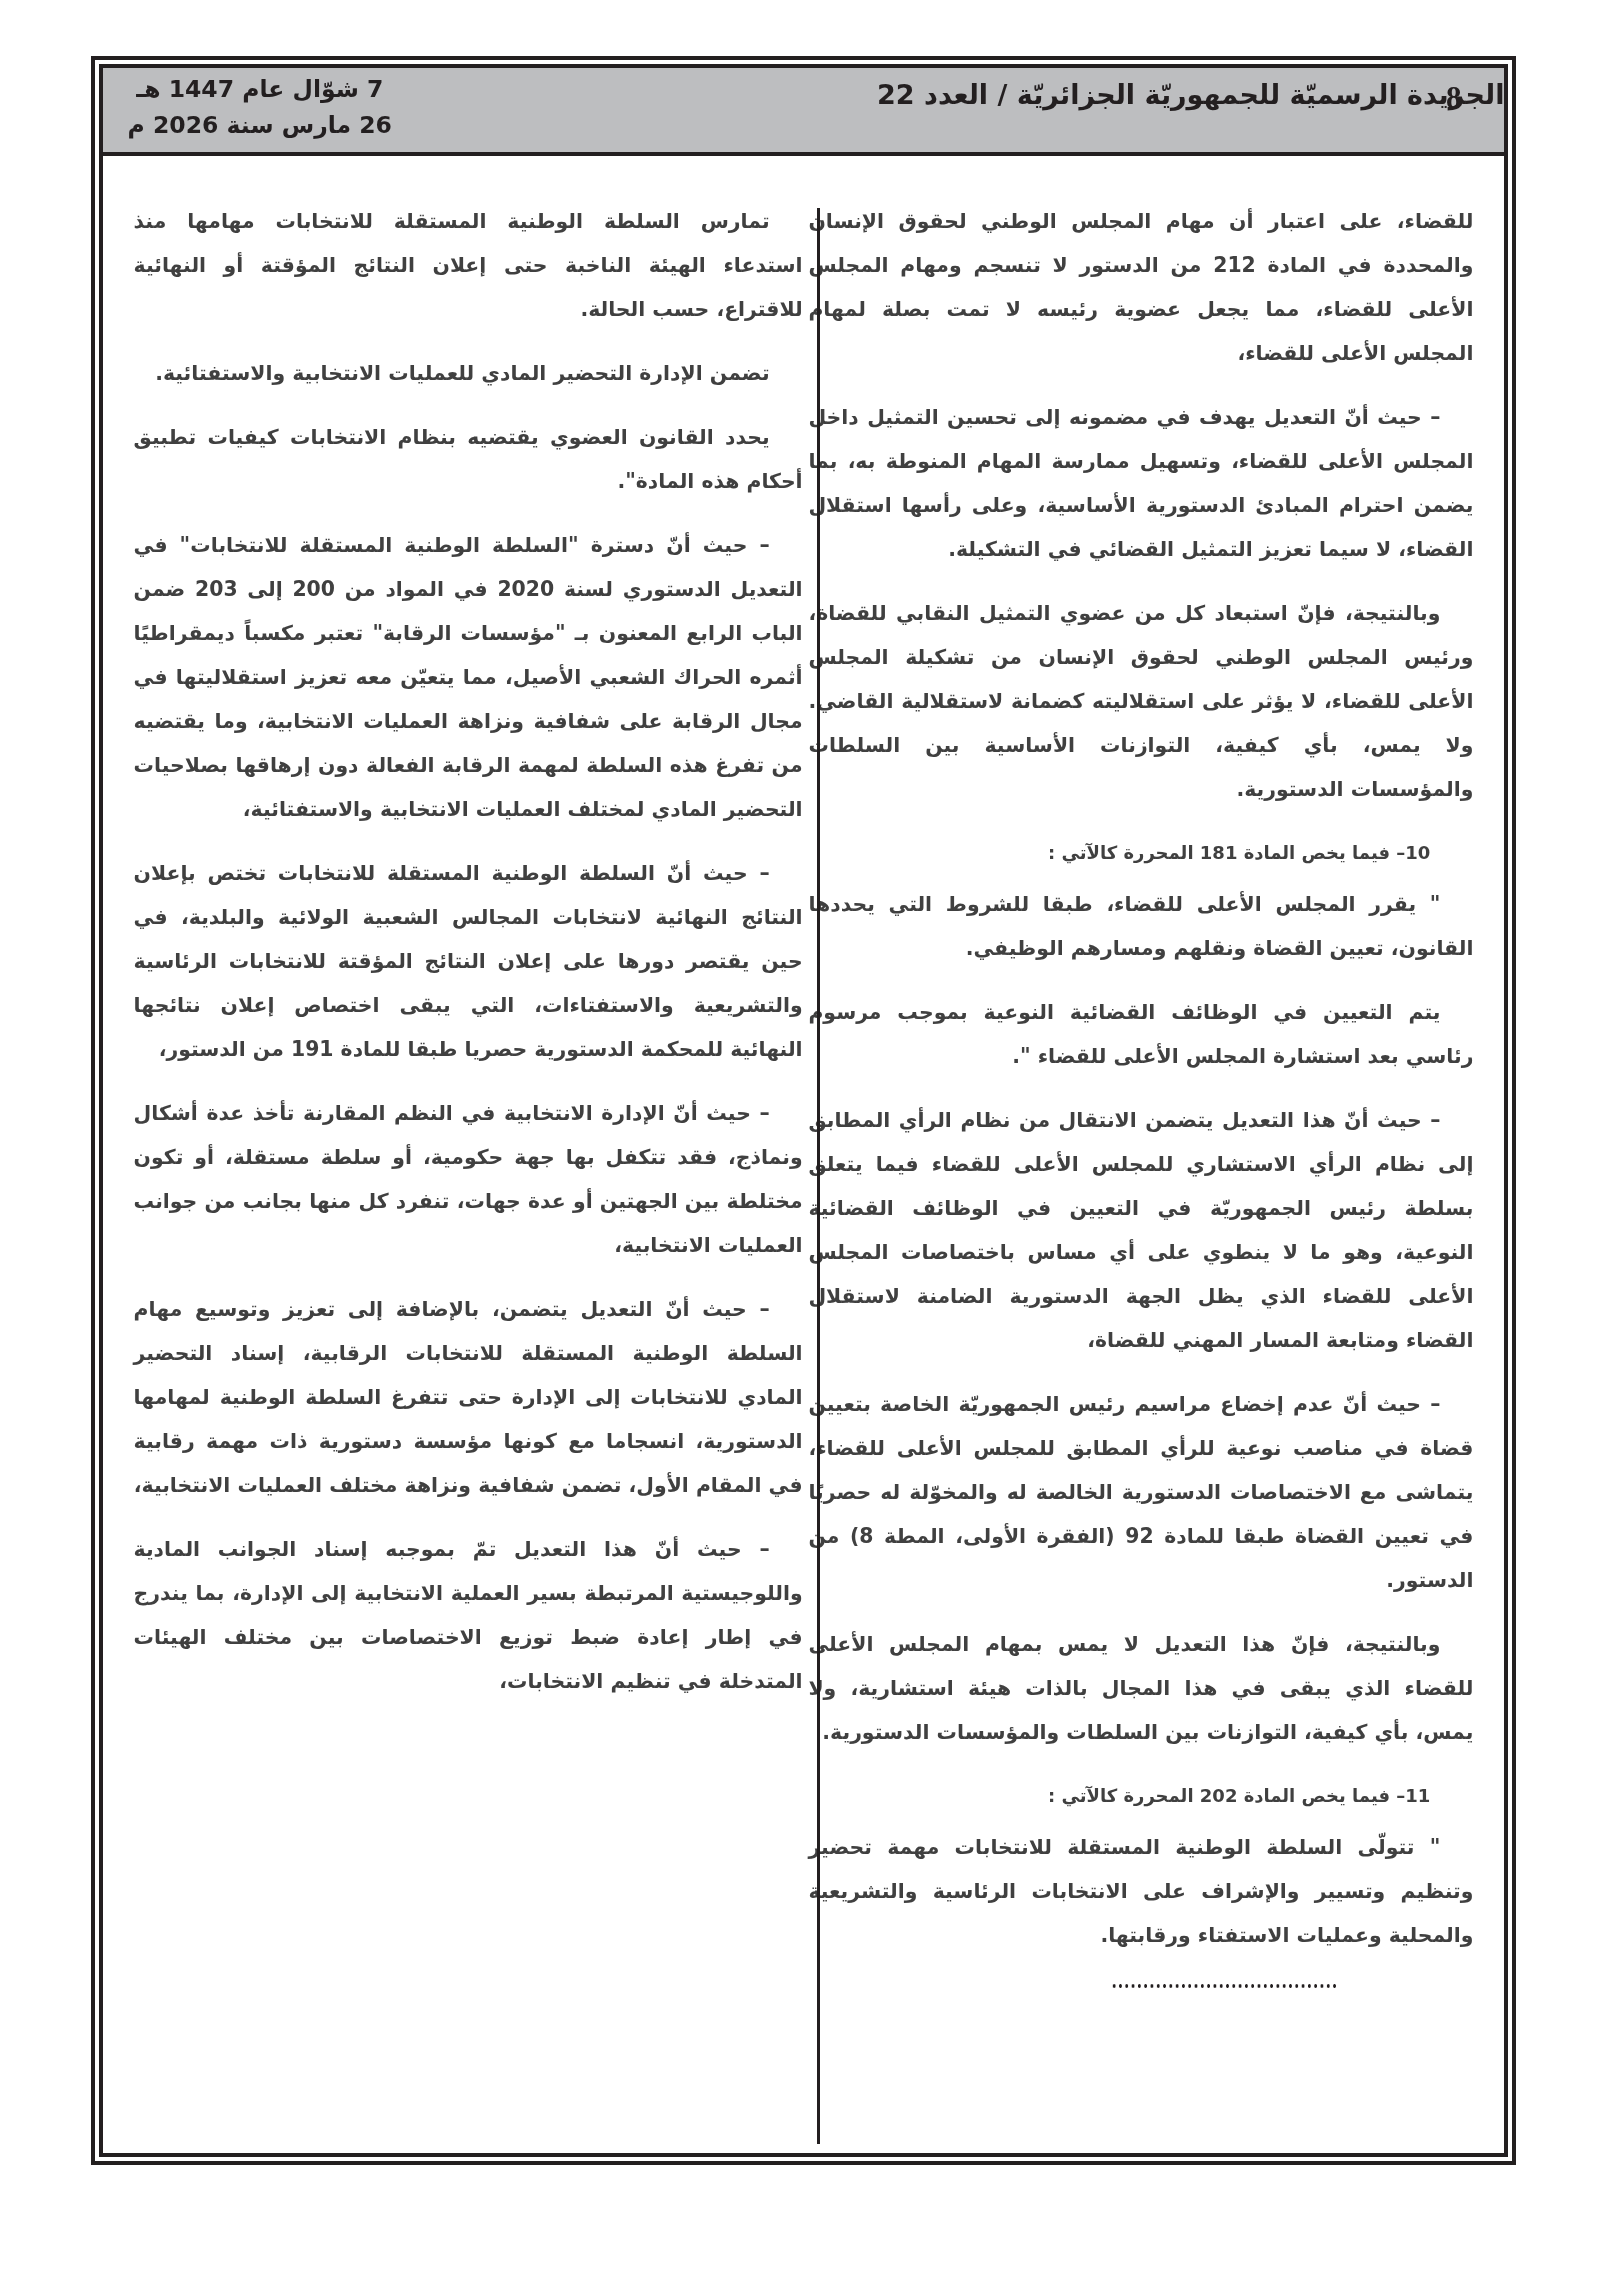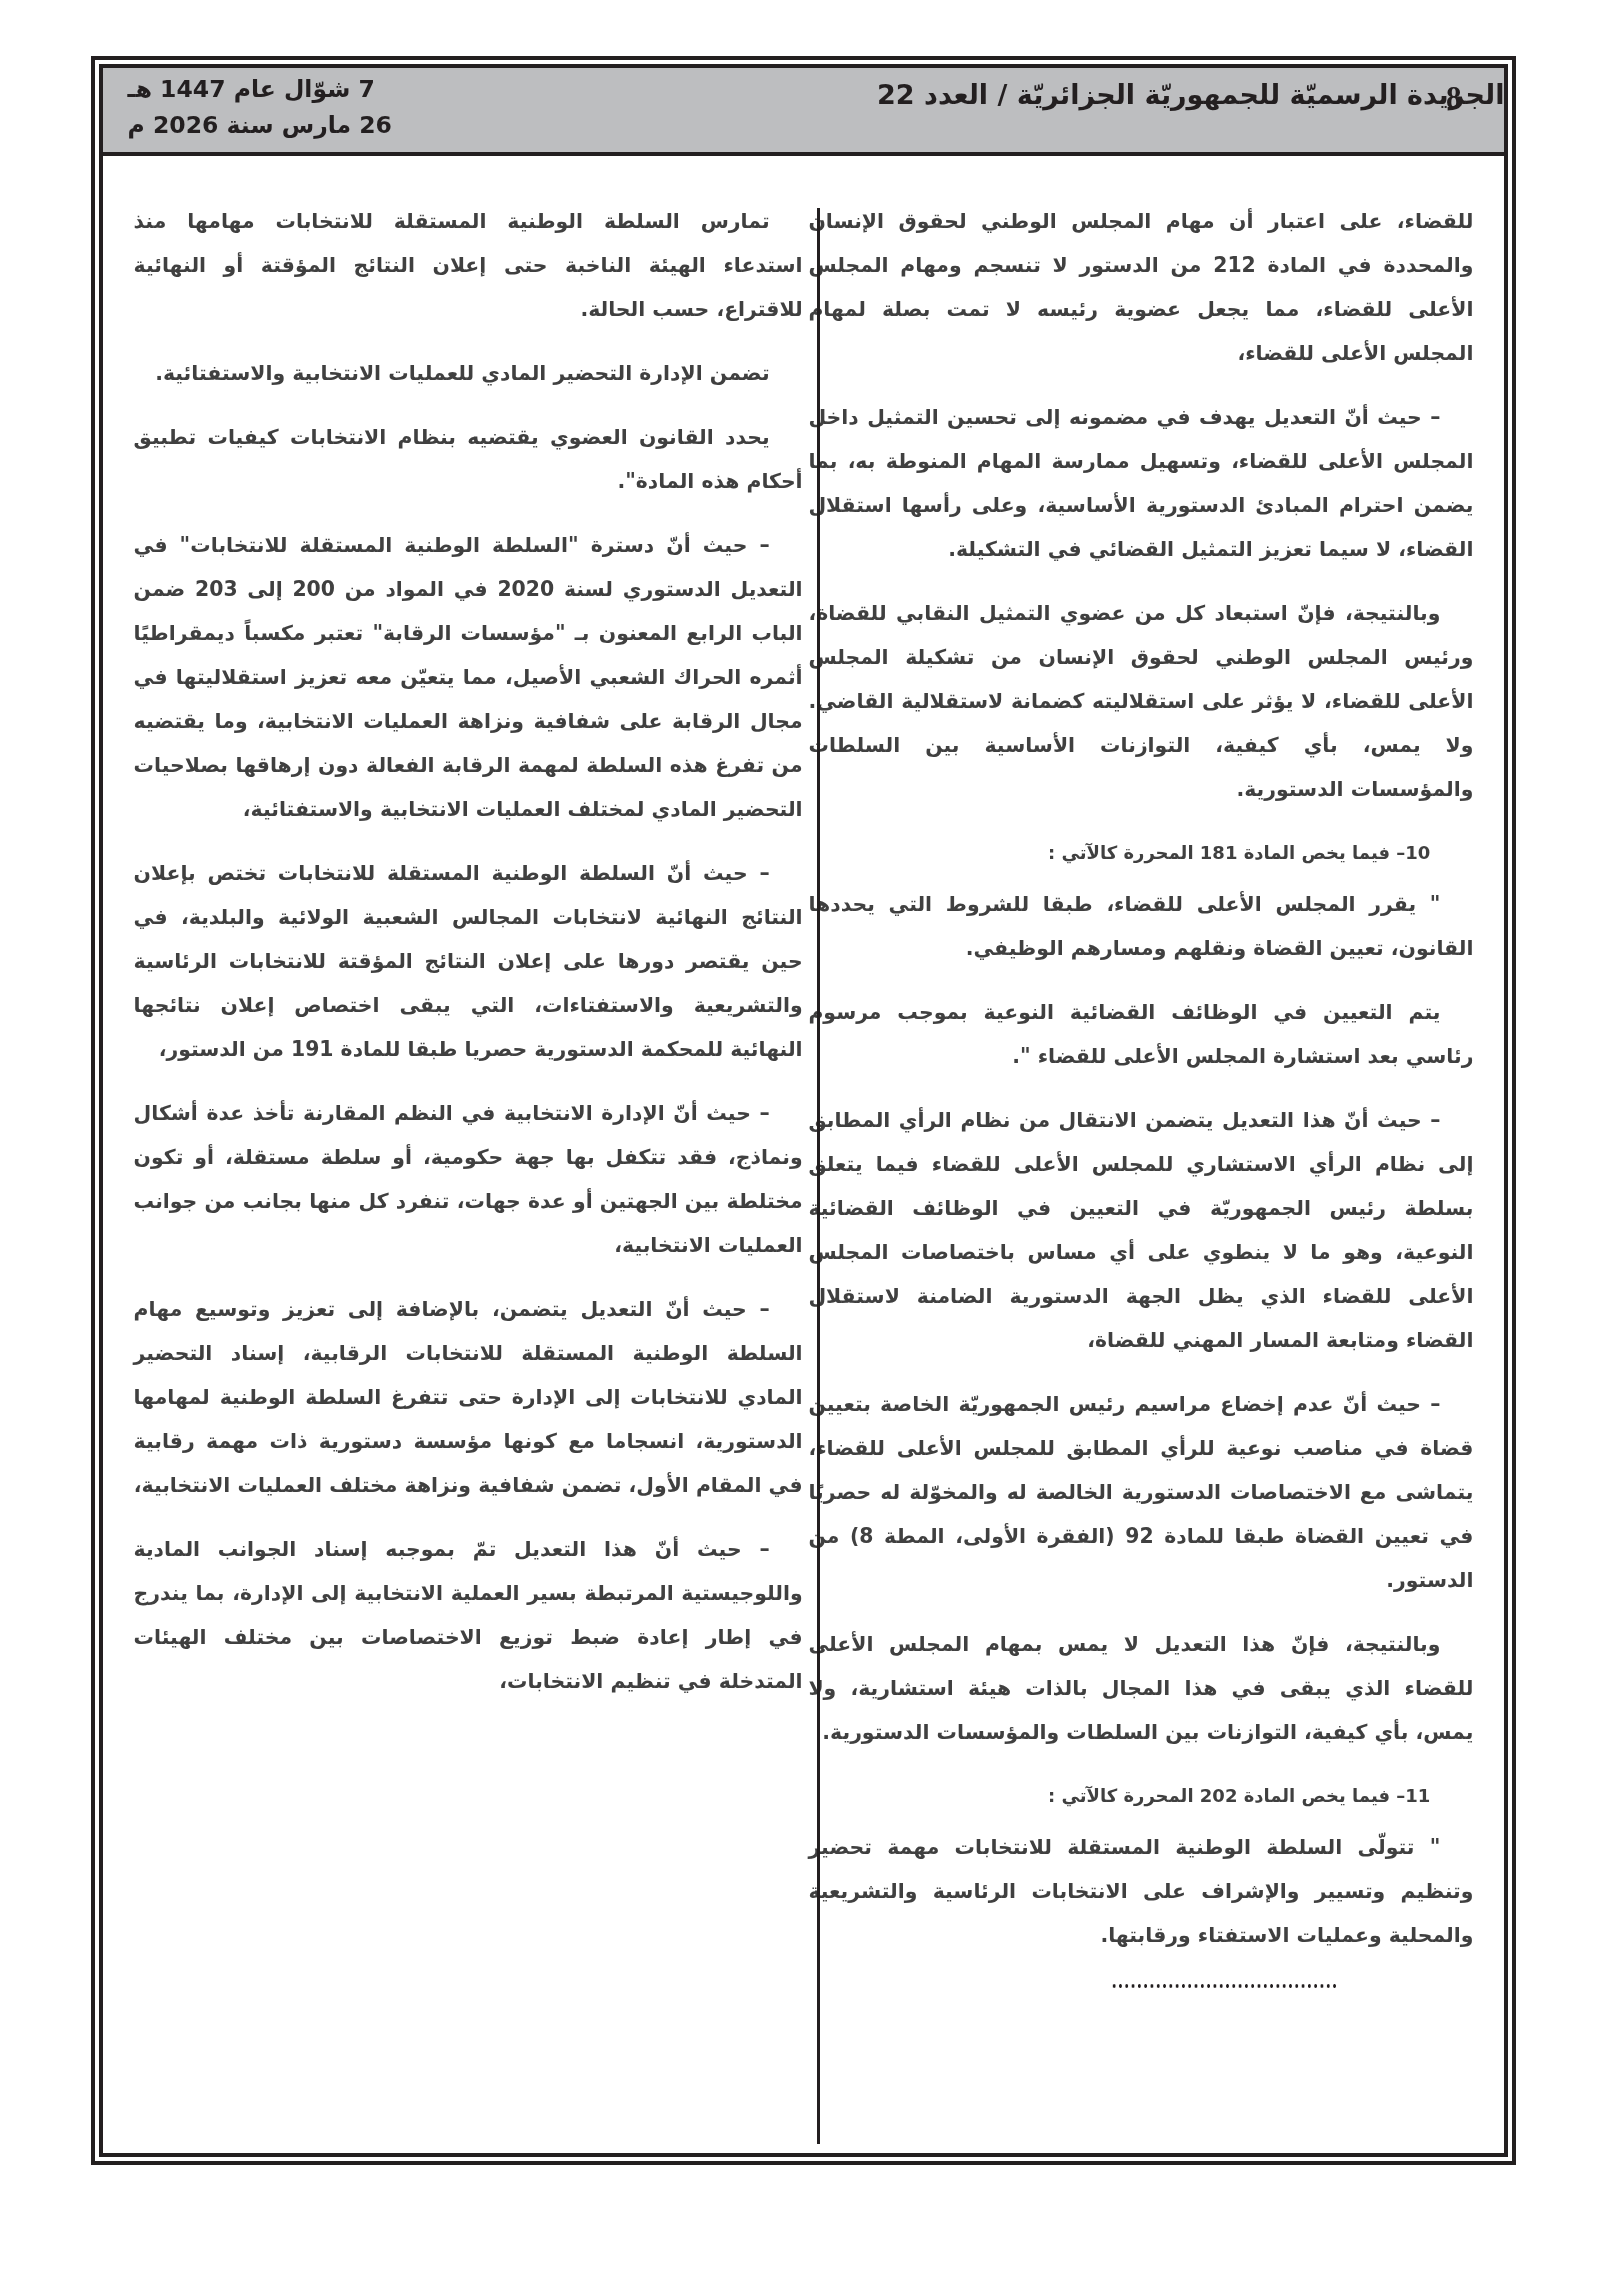--- a/index.html
+++ b/index.html
@@ -2,21 +2,21 @@
 <html style="font-size:14.5px"><head>
 <meta charset="utf-8">
 <style>
   html, body { margin: 0; padding: 0; background: #ffffff; }
   body { width: 1615px; height: 2285px; position: relative; overflow: hidden; font-family: "DejaVu Sans", sans-serif; color: #231f20; }
   .outer-frame { position: absolute; left: 91px; top: 56px; width: 1425px; height: 2109px; box-sizing: border-box; border: 4.5px solid #231f20; }
   .inner-frame { position: absolute; left: 3.6px; top: 3.6px; right: 3.6px; bottom: 3.6px; border: 4.5px solid #231f20; box-sizing: border-box; }
   .header { position: absolute; left: 0; top: 0; right: 0; height: 84px; background: #bdbec0; border-bottom: 4.5px solid #231f20; box-sizing: content-box; }
   .hdr-page { position: absolute; right: 43px; top: 12.7px; font-family: "Liberation Serif", serif; font-weight: bold; font-size: 31px; color: #231f20; }
   .hdr-title { position: absolute; left: 0; right: 0; top: 11px; text-align: right; font-family: "DejaVu Sans", sans-serif; font-weight: bold; font-size: 27px; letter-spacing: -0.5px; direction: rtl; }
-  .hdr-date { position: absolute; left: 25px; top: 3.6px; direction: rtl; text-align: left; font-family: "DejaVu Sans", sans-serif; font-weight: bold; font-size: 23.5px; line-height: 36px; }
+  .hdr-date { position: absolute; left: 25px; top: 3.6px; direction: rtl; text-align: center; font-family: "DejaVu Sans", sans-serif; font-weight: bold; font-size: 23.5px; line-height: 36px; }
   .columns { position: absolute; top: 131px; left: 20px; right: 20px; bottom: 18px; }
   .col { position: absolute; top: 0; direction: rtl; text-align: justify; font-family: "DejaVu Sans", sans-serif; font-size: 20.4px; line-height: 44px; font-weight: bold; color: #404040; }
   .col-right { right: 11px; width: 665px; }
   .col-left { left: 11px; width: 669px; }
   .divider { position: absolute; left: 694px; top: 9px; height: 1936px; width: 3.6px; background: #231f20; }
   .col p { margin: 0 0 20px 0; text-align-last: right; }
   .col p.cont { margin-bottom: 20px; }
   .col p.heading { font-size: 18px; font-weight: bold; text-indent: 43px; margin-bottom: 7.2px; }
   .col p.indent { text-indent: 33px; }
   .dotted-line { margin-top: 27px; margin-right: 136px; width: 226px; height: 3.6px; background-image: radial-gradient(circle, #231f20 1.4px, transparent 1.8px); background-size: 6.3px 3.6px; background-repeat: repeat-x; }

